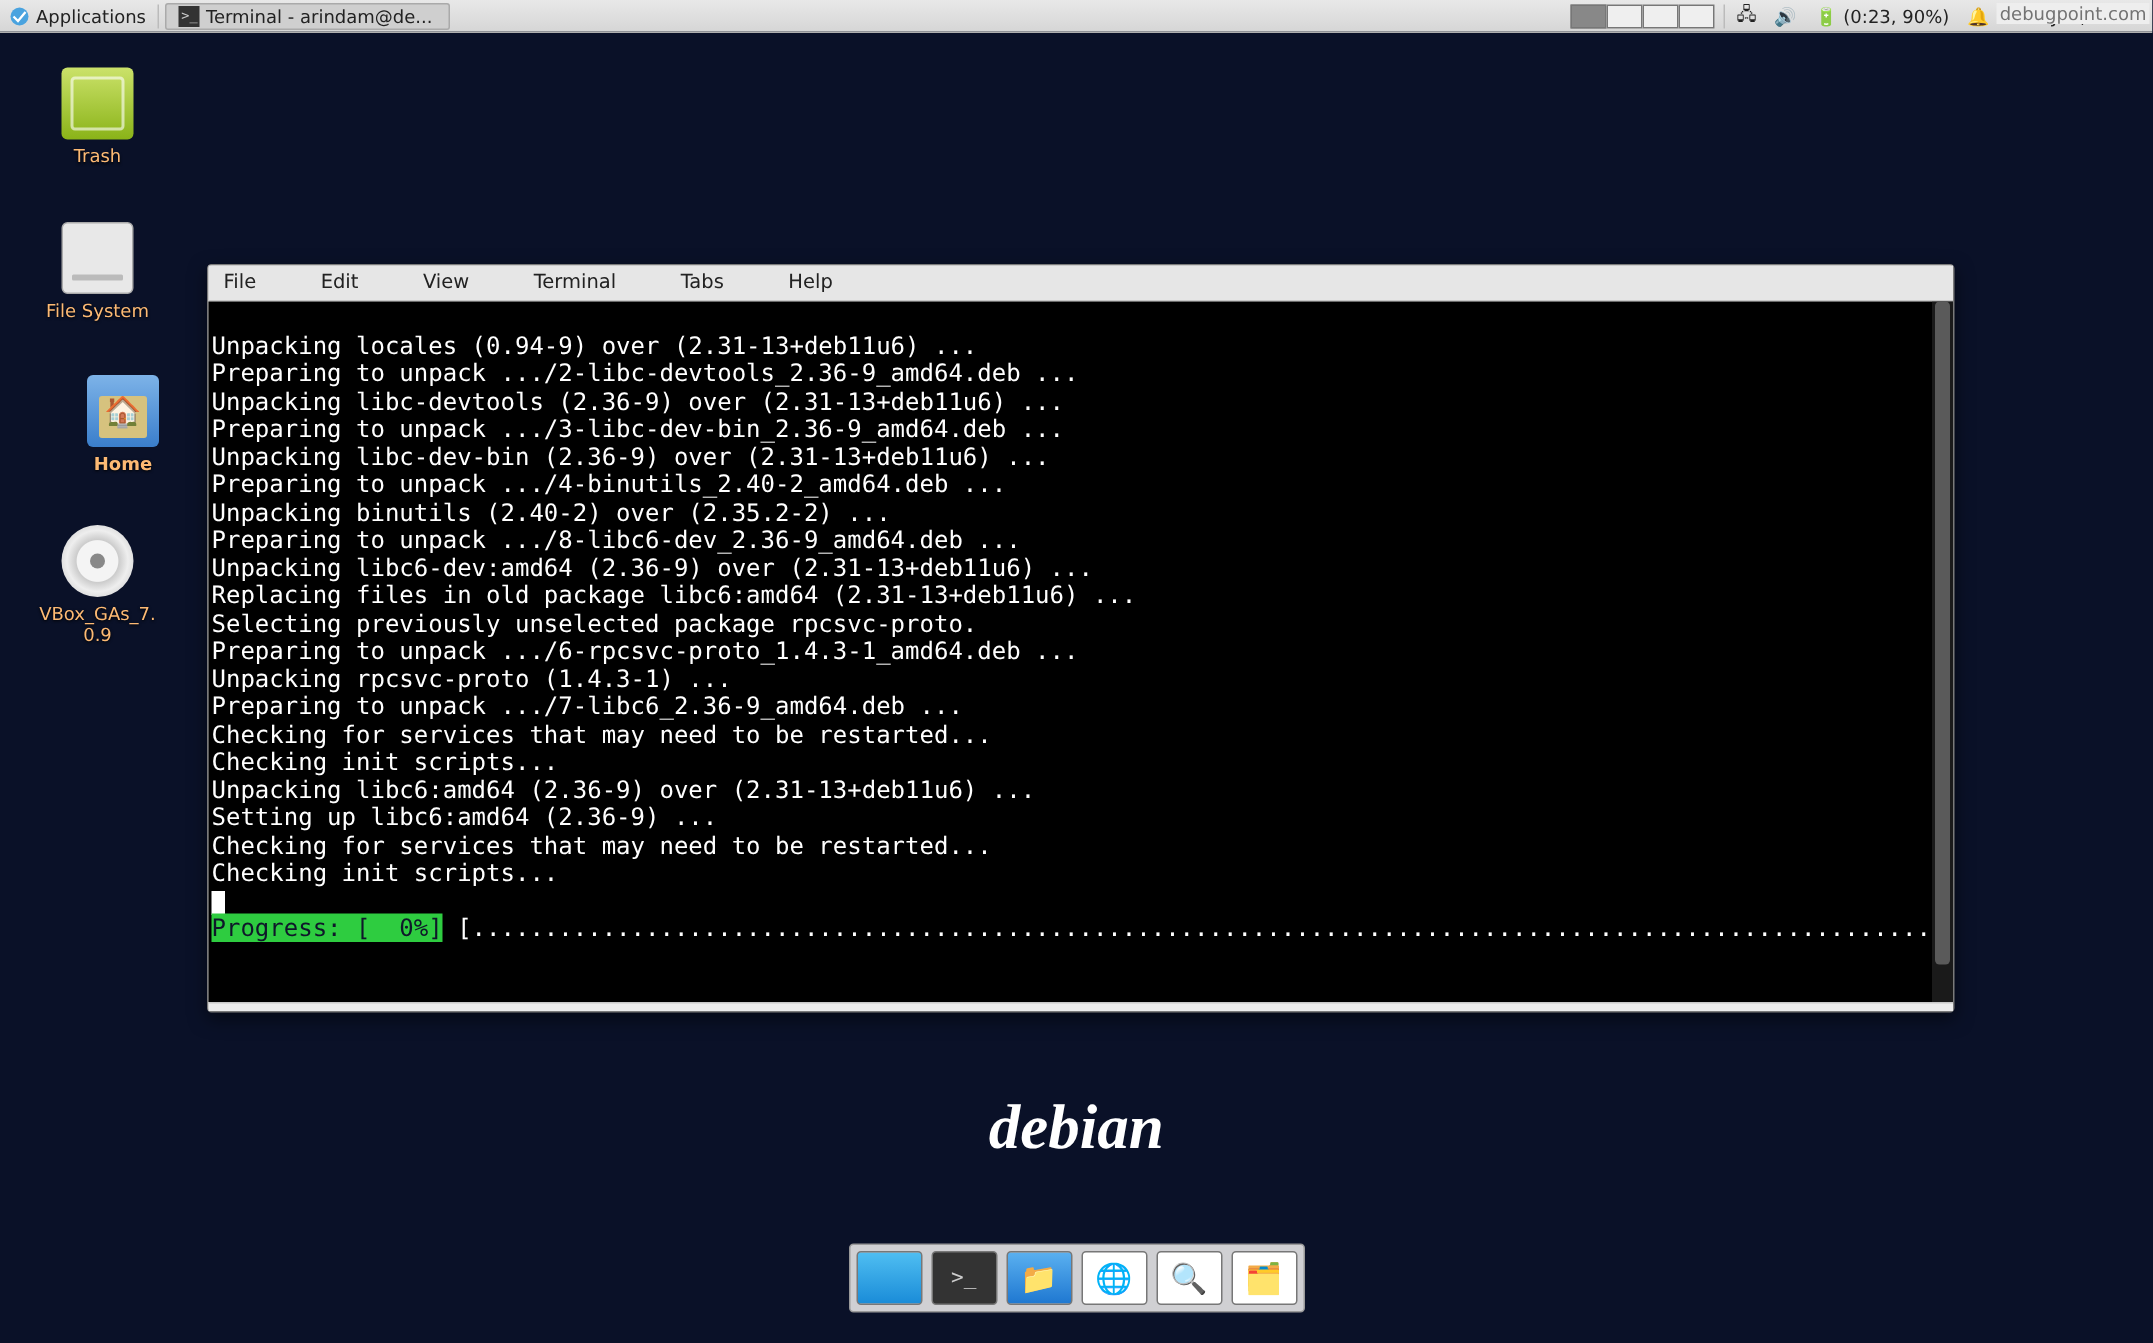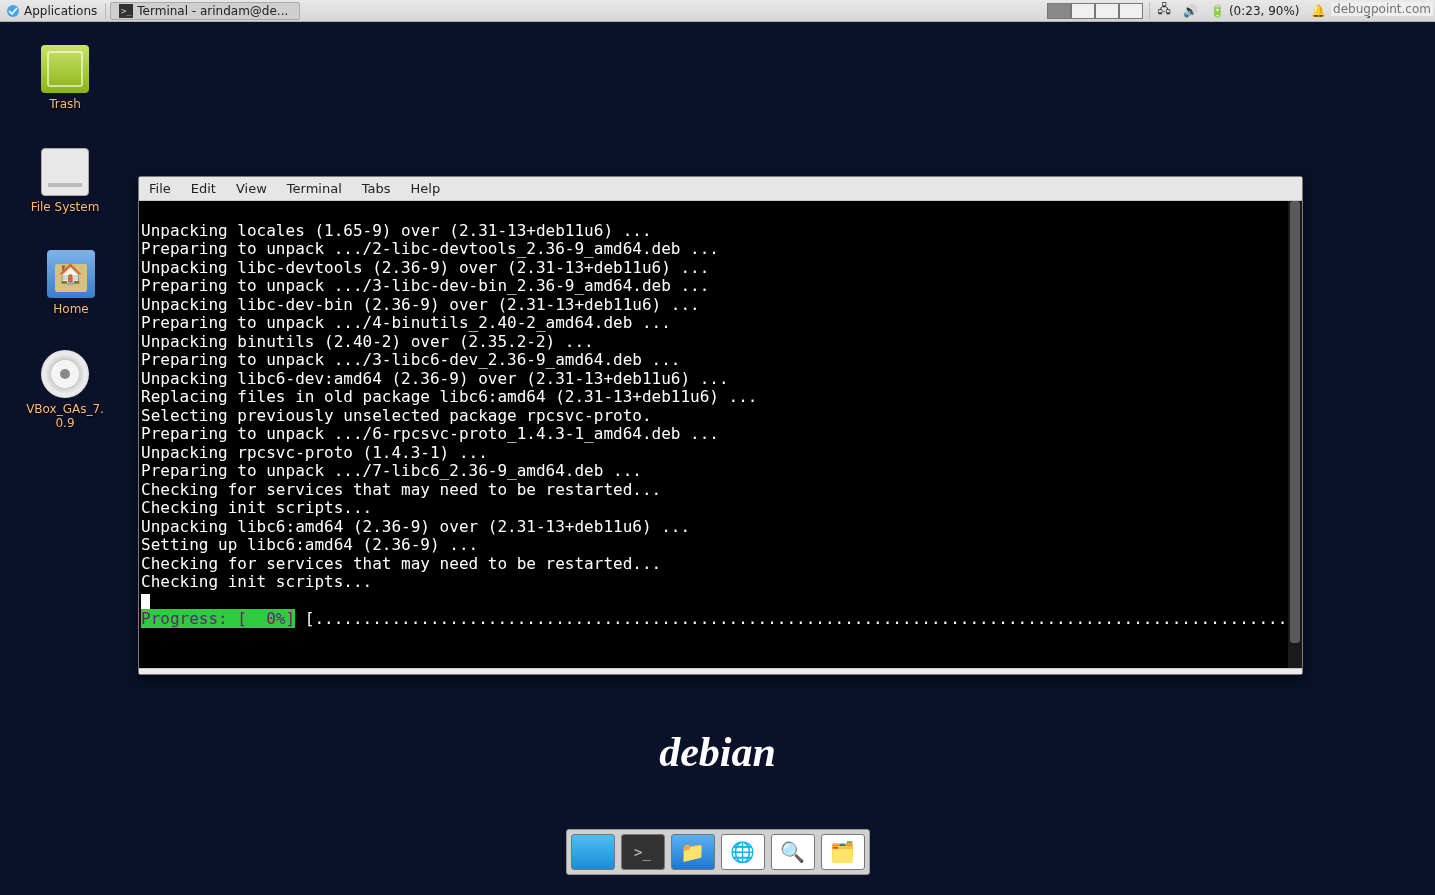--- a/index.html
+++ b/index.html
@@ -31,27 +31,27 @@
   .ic.disc    { background:radial-gradient(circle,#f4f4f4 0 40%,#ccc 42%,#eee 60%,#bbb 100%); border-radius:50%; position:relative;}
   .ic.disc::after{content:"";position:absolute;top:50%;left:50%;width:10px;height:10px;border-radius:50%;background:#888;transform:translate(-50%,-50%);}
   
   .win { position:absolute; left:138px; top:176px; width:1165px; border:1px solid #7a7a7a; border-radius:3px; background:#e6e6e6; box-shadow:0 4px 12px rgba(0,0,0,.5); }
   .titlebar { height:26px; background:linear-gradient(#efeeee,#d8d8d8); border-bottom:1px solid #bdbdbd; display:flex; align-items:center; padding-left:6px; font-size:12px; color:#2c2c2c; }
   .titlebar .term-ico { width:18px; height:18px; background:#3a3a3a; border:1px solid #666; position:relative; margin-right:6px; }
   .titlebar .term-ico::after{content:">_";position:absolute;color:#ddd;font:10px monospace;left:2px;top:1px;}
   .titlebar .title { position:absolute; left:0; right:0; text-align:center; font-weight:600; pointer-events:none; }
   .winbtns { margin-left:auto; display:flex; gap:8px; padding-right:6px; }
   .winbtn { width:16px; height:16px; display:flex; align-items:center; justify-content:center; cursor:pointer; font-size:11px; color:#333; }
-  .menubar { height:24px; background:#e6e6e6; border-bottom:1px solid #c8c8c8; display:flex; align-items:center; font-size:13px; color:#222; }
+  .menubar { height:24px; background:#e6e6e6; border-bottom:1px solid #c8c8c8; display:flex; align-items:center; font-size:13px; color:#222;gap:23px; }
   .menubar .mitem { padding:0 10px; cursor:pointer; }
   .termbody { background:#000; color:#fff; font:16px/18.5px "DejaVu Sans Mono",monospace; padding:2px 0 2px 2px; min-height:396px; position:relative; white-space:pre; overflow:hidden; }
   .termbody .scroll { position:absolute; right:0; top:0; bottom:0; width:14px; background:#1a1a1a; }
   .termbody .scroll .thumb { position:absolute; left:2px; right:2px; top:0; bottom:25px; background:#5a5a5a; border-radius:3px; }
   .cursor { display:inline-block; width:9px; height:16px; background:#fff; vertical-align:text-bottom; }
-  .progress { background:#2ecc40; color:#701a75; }
+  .progress { background:#2ecc40; color:#0f172a; }
   .winresize { height:6px; background:#ececec; border-top:1px solid #c8c8c8; }
   
   .dock { position:absolute; bottom:20px; left:50%; transform:translateX(-50%); background:rgba(230,230,230,.9); border:1px solid #999; border-radius:3px; padding:4px; display:flex; gap:6px; }
   .dock-item { width:44px; height:36px; border:1px solid #777; border-radius:3px; display:flex; align-items:center; justify-content:center; cursor:pointer; font-size:20px; background:#fff; }
   
   .brand { position:absolute; left:50%; top:728px; transform:translateX(-50%); color:#ffffff; font:italic 700 42px serif; }
   
   .swoosh{position:absolute;left:340px;top:625px;width:80px;height:40px;border-bottom:3px solid #9aa3b5;border-left:2px solid #9aa3b5;border-radius:0 0 0 60px;transform:rotate(-20deg);}
 </style>
 </head>
@@ -101,21 +101,21 @@
 <div class="watermark">debugpoint.com</div>
 
 <div class="desktop-icon" style="left:15px;top:45px;">
   <div class="ic trash"></div>
   <div class="lbl">Trash</div>
 </div>
 <div class="desktop-icon" style="left:15px;top:148px;">
   <div class="ic drive"></div>
   <div class="lbl">File System</div>
 </div>
-<div class="desktop-icon" style="left:21px;top:250px;">
+<div class="desktop-icon" style="left:32px;top:250px;font-weight:bold;">
   <div class="ic home"></div>
   <div class="lbl">Home</div>
 </div>
 <div class="desktop-icon" style="left:15px;top:350px;">
   <div class="ic disc"></div>
   <div class="lbl">VBox_GAs_7.
 0.9</div>
 </div>
 
 <div class="swoosh"></div>
@@ -123,28 +123,28 @@
 <div class="win">
   <div class="menubar">
     <div class="mitem">File</div>
     <div class="mitem">Edit</div>
     <div class="mitem">View</div>
     <div class="mitem">Terminal</div>
     <div class="mitem">Tabs</div>
     <div class="mitem">Help</div>
   </div>
   <div class="termbody">
-<span>Unpacking locales (1.65-9) over (2.31-13+deb11u6) ...</span>
+<span>Unpacking locales (0.94-9) over (2.31-13+deb11u6) ...</span>
 <span>Preparing to unpack .../2-libc-devtools_2.36-9_amd64.deb ...</span>
 <span>Unpacking libc-devtools (2.36-9) over (2.31-13+deb11u6) ...</span>
 <span>Preparing to unpack .../3-libc-dev-bin_2.36-9_amd64.deb ...</span>
 <span>Unpacking libc-dev-bin (2.36-9) over (2.31-13+deb11u6) ...</span>
 <span>Preparing to unpack .../4-binutils_2.40-2_amd64.deb ...</span>
 <span>Unpacking binutils (2.40-2) over (2.35.2-2) ...</span>
-<span>Preparing to unpack .../3-libc6-dev_2.36-9_amd64.deb ...</span>
+<span>Preparing to unpack .../8-libc6-dev_2.36-9_amd64.deb ...</span>
 <span>Unpacking libc6-dev:amd64 (2.36-9) over (2.31-13+deb11u6) ...</span>
 <span>Replacing files in old package libc6:amd64 (2.31-13+deb11u6) ...</span>
 <span>Selecting previously unselected package rpcsvc-proto.</span>
 <span>Preparing to unpack .../6-rpcsvc-proto_1.4.3-1_amd64.deb ...</span>
 <span>Unpacking rpcsvc-proto (1.4.3-1) ...</span>
 <span>Preparing to unpack .../7-libc6_2.36-9_amd64.deb ...</span>
 <span>Checking for services that may need to be restarted...</span>
 <span>Checking init scripts...</span>
 <span>Unpacking libc6:amd64 (2.36-9) over (2.31-13+deb11u6) ...</span>
 <span>Setting up libc6:amd64 (2.36-9) ...</span>

